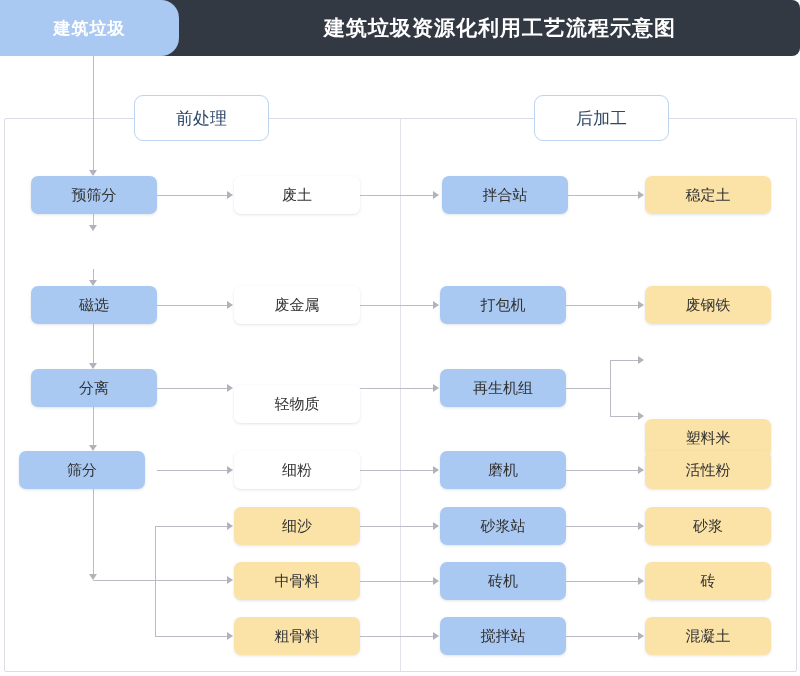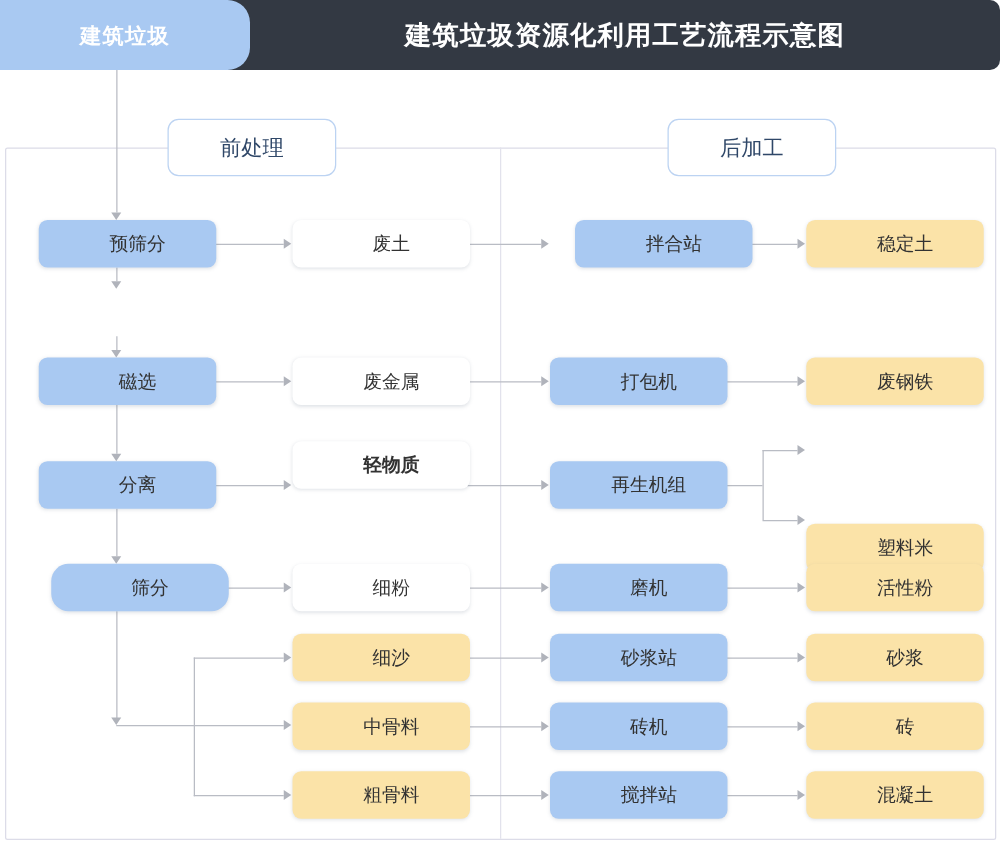--- a/index.html
+++ b/index.html
@@ -16,21 +16,21 @@
     position:absolute;left:0;top:0;width:800px;height:56px;
     background:#333943;
     border-radius:0 8px 8px 0;
   }
   .title-text{
     position:absolute;left:200px;top:0;width:600px;height:56px;
     display:flex;align-items:center;justify-content:center;
     color:#ffffff;font-size:21px;font-weight:bold;letter-spacing:1px;
   }
   .source-tab{
-    position:absolute;left:0;top:0;width:200px;height:56px;
+    position:absolute;left:0;top:0;width:179px;height:56px;
     background:#a9c9f2;
     border-radius:0 18px 18px 0;
     display:flex;align-items:center;justify-content:center;
     color:#ffffff;font-size:17px;font-weight:bold;letter-spacing:1px;
   }
 
   
   .frame{
     position:absolute;left:4px;top:118px;width:791px;height:552px;
     border:1px solid #dcdce8;border-radius:2px;background:transparent;
@@ -49,21 +49,20 @@
   }
   .phase-pre{left:134px;top:95px;}
   .phase-post{left:534px;top:95px;}
 
   
   .node{
     position:absolute;width:126px;height:38px;border-radius:7px;
     display:flex;align-items:center;justify-content:center;
     font-size:15px;color:#323232;
     box-shadow:0 1px 3px rgba(120,130,150,.22);
-    padding-left:16px;
   }
   .node.blue{background:#a9c9f2;}
   .node.yellow{background:#fbe3a8;}
   .node.white{background:#ffffff;}
 
   
   .ln{position:absolute;background:#b9bcc4;}
   .h{height:1px;}
   .v{width:1px;}
   .arrow-r{
@@ -175,31 +174,31 @@
 
   <div class="ln h" style="left:565px;top:581px;width:73px;"></div>
   <div class="arrow-r" style="left:638px;top:577px;"></div>
 
   <div class="ln h" style="left:565px;top:636px;width:73px;"></div>
   <div class="arrow-r" style="left:638px;top:632px;"></div>
 
   <div class="node blue" style="left:31px;top:176px;">预筛分</div>
   <div class="node blue" style="left:31px;top:286px;">磁选</div>
   <div class="node blue" style="left:31px;top:369px;">分离</div>
-  <div class="node blue" style="left:41px;top:451px;border-radius:14px;">筛分</div>
+  <div class="node blue" style="left:19px;top:451px;">筛分</div>
 
   <div class="node white" style="left:234px;top:176px;">废土</div>
   <div class="node white" style="left:234px;top:286px;">废金属</div>
-  <div class="node white" style="left:234px;top:353px;font-weight:bold;">轻物质</div>
+  <div class="node white" style="left:234px;top:385px;">轻物质</div>
   <div class="node white" style="left:234px;top:451px;">细粉</div>
   <div class="node yellow" style="left:234px;top:507px;">细沙</div>
   <div class="node yellow" style="left:234px;top:562px;">中骨料</div>
   <div class="node yellow" style="left:234px;top:617px;">粗骨料</div>
 
-  <div class="node blue" style="left:460px;top:176px;">拌合站</div>
+  <div class="node blue" style="left:442px;top:176px;">拌合站</div>
   <div class="node blue" style="left:440px;top:286px;">打包机</div>
   <div class="node blue" style="left:440px;top:369px;">再生机组</div>
   <div class="node blue" style="left:440px;top:451px;">磨机</div>
   <div class="node blue" style="left:440px;top:507px;">砂浆站</div>
   <div class="node blue" style="left:440px;top:562px;">砖机</div>
   <div class="node blue" style="left:440px;top:617px;">搅拌站</div>
 
   <div class="node yellow" style="left:645px;top:176px;">稳定土</div>
   <div class="node yellow" style="left:645px;top:286px;">废钢铁</div>
   <div class="node yellow" style="left:645px;top:419px;">塑料米</div>

